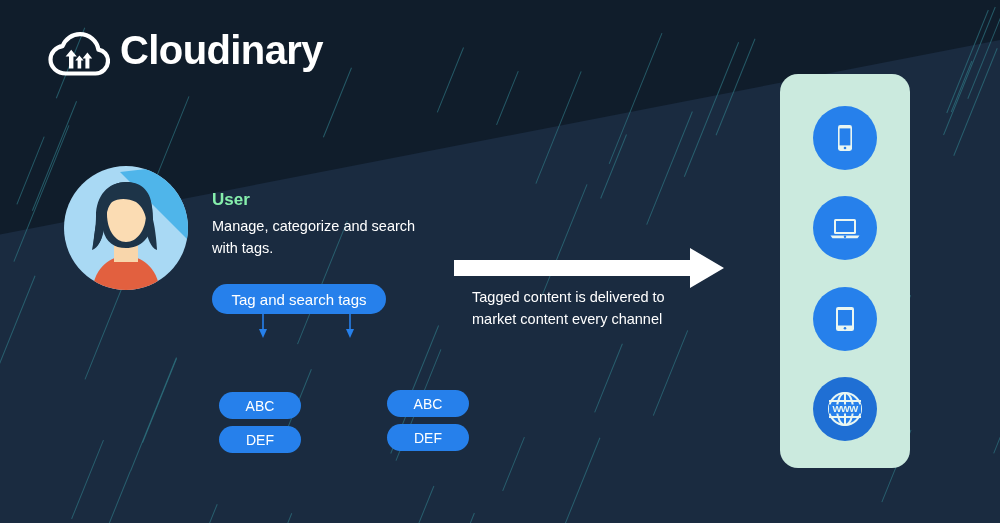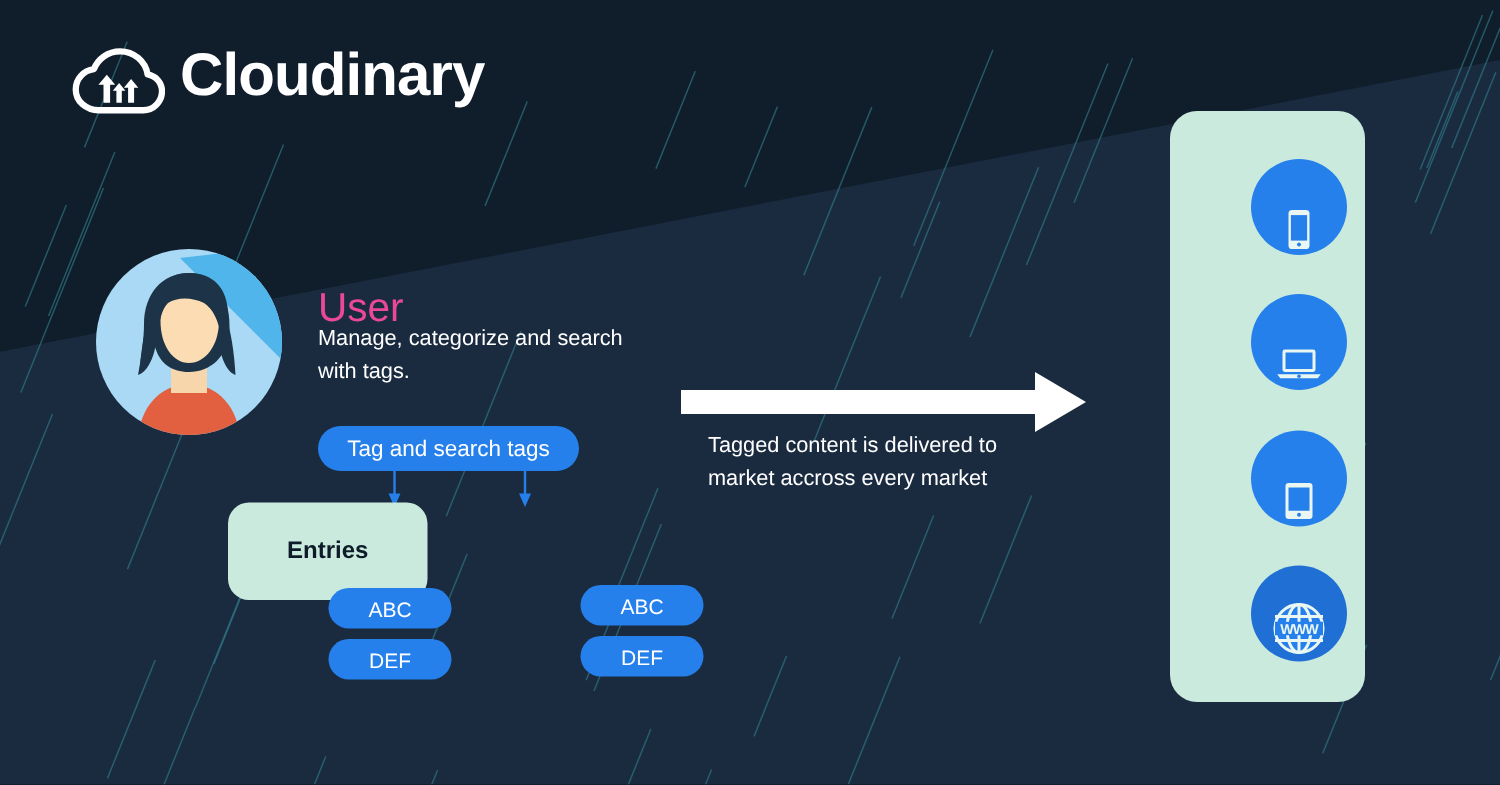--- a/index.html
+++ b/index.html
@@ -75,23 +75,23 @@
     position: absolute;
     left: 62px;
     top: 164px;
     width: 128px;
     height: 128px;
   }
   .user-title {
     position: absolute;
     left: 212px;
     top: 190px;
-    color: #ec4899;
-    font-size: 27px;
-    font-weight: 400;
+    color: #86efac;
+    font-size: 17px;
+    font-weight: 700;
   }
   .user-desc {
     position: absolute;
     left: 212px;
     top: 216px;
     width: 210px;
     color: #ffffff;
     font-size: 14.5px;
     line-height: 1.5;
     font-weight: 400;
@@ -161,27 +161,27 @@
     position: absolute;
     left: 780px;
     top: 74px;
     width: 130px;
     height: 394px;
     background: #cbeade;
     border-radius: 18px;
   }
   .dev-icon {
     position: absolute;
-    left: 834px;
+    left: 813px;
     width: 64px;
     height: 64px;
     border-radius: 50%;
     background: #2680eb;
     display: flex;
-    align-items: flex-end;
+    align-items: center;
     justify-content: center;
   }
   .dev-1 { top: 106px; }
   .dev-2 { top: 196px; }
   .dev-3 { top: 287px; }
   .dev-4 { top: 377px; background: #1f6fd4; }
 </style>
 </head>
 <body>
 
@@ -273,31 +273,30 @@
     <line x1="8" y1="0" x2="8" y2="18" stroke="#2680eb" stroke-width="1.6"></line>
     <polygon points="8,26 4,17 12,17" fill="#2680eb"></polygon>
   </svg>
   <svg class="connector" style="left:342px; top:312px;" width="16" height="28">
     <line x1="8" y1="0" x2="8" y2="18" stroke="#2680eb" stroke-width="1.6"></line>
     <polygon points="8,26 4,17 12,17" fill="#2680eb"></polygon>
   </svg>
 
   <div class="pill pill-main">Tag and search tags</div>
 
-  <div class="tagbox box-entries">Entries</div>
 
   <div class="pill pill-abc-1">ABC</div>
   <div class="pill pill-def-1">DEF</div>
   <div class="pill pill-abc-2">ABC</div>
   <div class="pill pill-def-2">DEF</div>
 
   <svg class="arrow-svg" width="272" height="44" viewBox="0 0 272 44">
     <path d="M0 14 H236 V2 L270 22 L236 42 V30 H0 Z" fill="#ffffff"></path>
   </svg>
-  <div class="arrow-caption">Tagged content is delivered to market accross every market</div>
+  <div class="arrow-caption">Tagged content is delivered to market content every channel</div>
 
   <div class="panel"></div>
 
   <div class="dev-icon dev-1">
     <svg width="34" height="34" viewBox="0 0 34 34">
       <rect x="10" y="4" width="14" height="26" rx="2.4" fill="#eaf6f1"></rect>
       <rect x="11.6" y="7.4" width="10.8" height="17" fill="#2680eb"></rect>
       <circle cx="17" cy="27" r="1.3" fill="#2680eb"></circle>
     </svg>
   </div>

